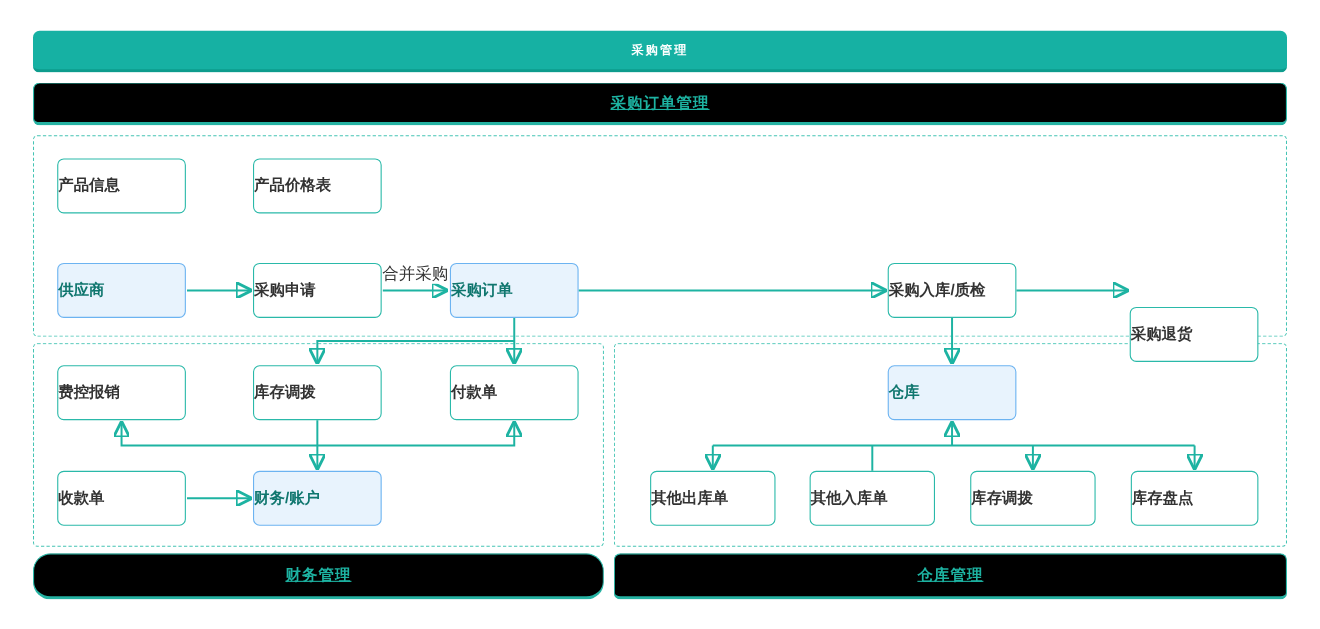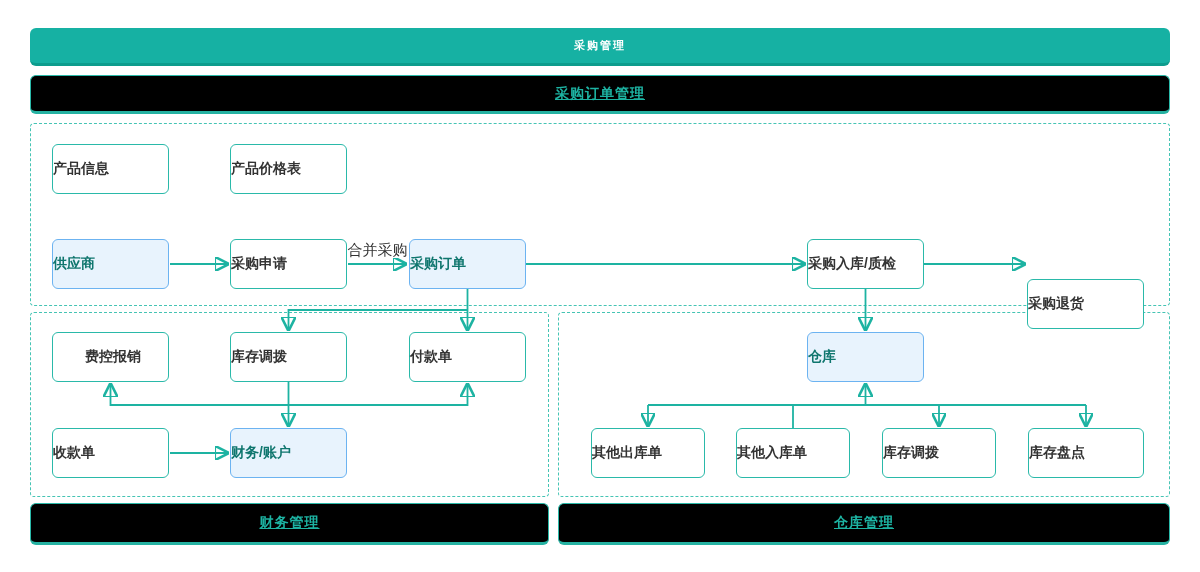--- a/index.html
+++ b/index.html
@@ -25,21 +25,21 @@
     position: absolute;
     background: #000000;
     border: 1.5px solid #2ab9a9;
     border-bottom: 3px solid #25b2a2;
     border-radius: 6px;
     box-sizing: border-box;
     display: flex; align-items: center; justify-content: center;
     color: #1db3a2; font-size: 14px; font-weight: bold; letter-spacing: 1px; text-decoration: underline;
   }
   #sub-banner   { left: 30px;  top: 75px;  width: 1140px; height: 39px; }
-  #footer-left  { left: 30px;  top: 503px; width: 519px;  height: 42px; }
+  #footer-left  { left: 30px;  top: 503px; width: 519px;  height: 42px; border-radius: 16px; }
   #footer-right { left: 558px; top: 503px; width: 612px;  height: 42px; }
   
   .dashed-region {
     position: absolute;
     border: 1.5px dashed #45c4b4;
     border-radius: 4px;
     box-sizing: border-box;
     background: transparent;
   }
   #region-purchase  { left: 30px;  top: 123px; width: 1140px; height: 183px; }
@@ -62,21 +62,21 @@
     border-color: #6cb3f1;
     color: #0f766e;
   }
   #n-product-info       { left: 52px;   top: 144px; }
   #n-product-price-list { left: 230px;  top: 144px; }
   #n-supplier           { left: 52px;   top: 239px; }
   #n-purchase-request   { left: 230px;  top: 239px; }
   #n-purchase-order     { left: 409px;  top: 239px; }
   #n-purchase-inbound   { left: 807px;  top: 239px; }
   #n-purchase-return    { left: 1027px; top: 239px; margin-top: 40px; }
-  #n-expense            { left: 52px;   top: 332px; padding-left: 32px; }
+  #n-expense            { left: 52px;   top: 332px; }
   #n-input-invoice      { left: 230px;  top: 332px; }
   #n-payment            { left: 409px;  top: 332px; }
   #n-receipt            { left: 52px;   top: 428px; }
   #n-finance-account    { left: 230px;  top: 428px; }
   #n-warehouse          { left: 807px;  top: 332px; }
   #n-other-outbound     { left: 591px;  top: 428px; width: 114px; }
   #n-other-inbound      { left: 736px;  top: 428px; width: 114px; }
   #n-inventory-transfer { left: 882px;  top: 428px; width: 114px; }
   #n-inventory-count    { left: 1028px; top: 428px; width: 116px; }
   

